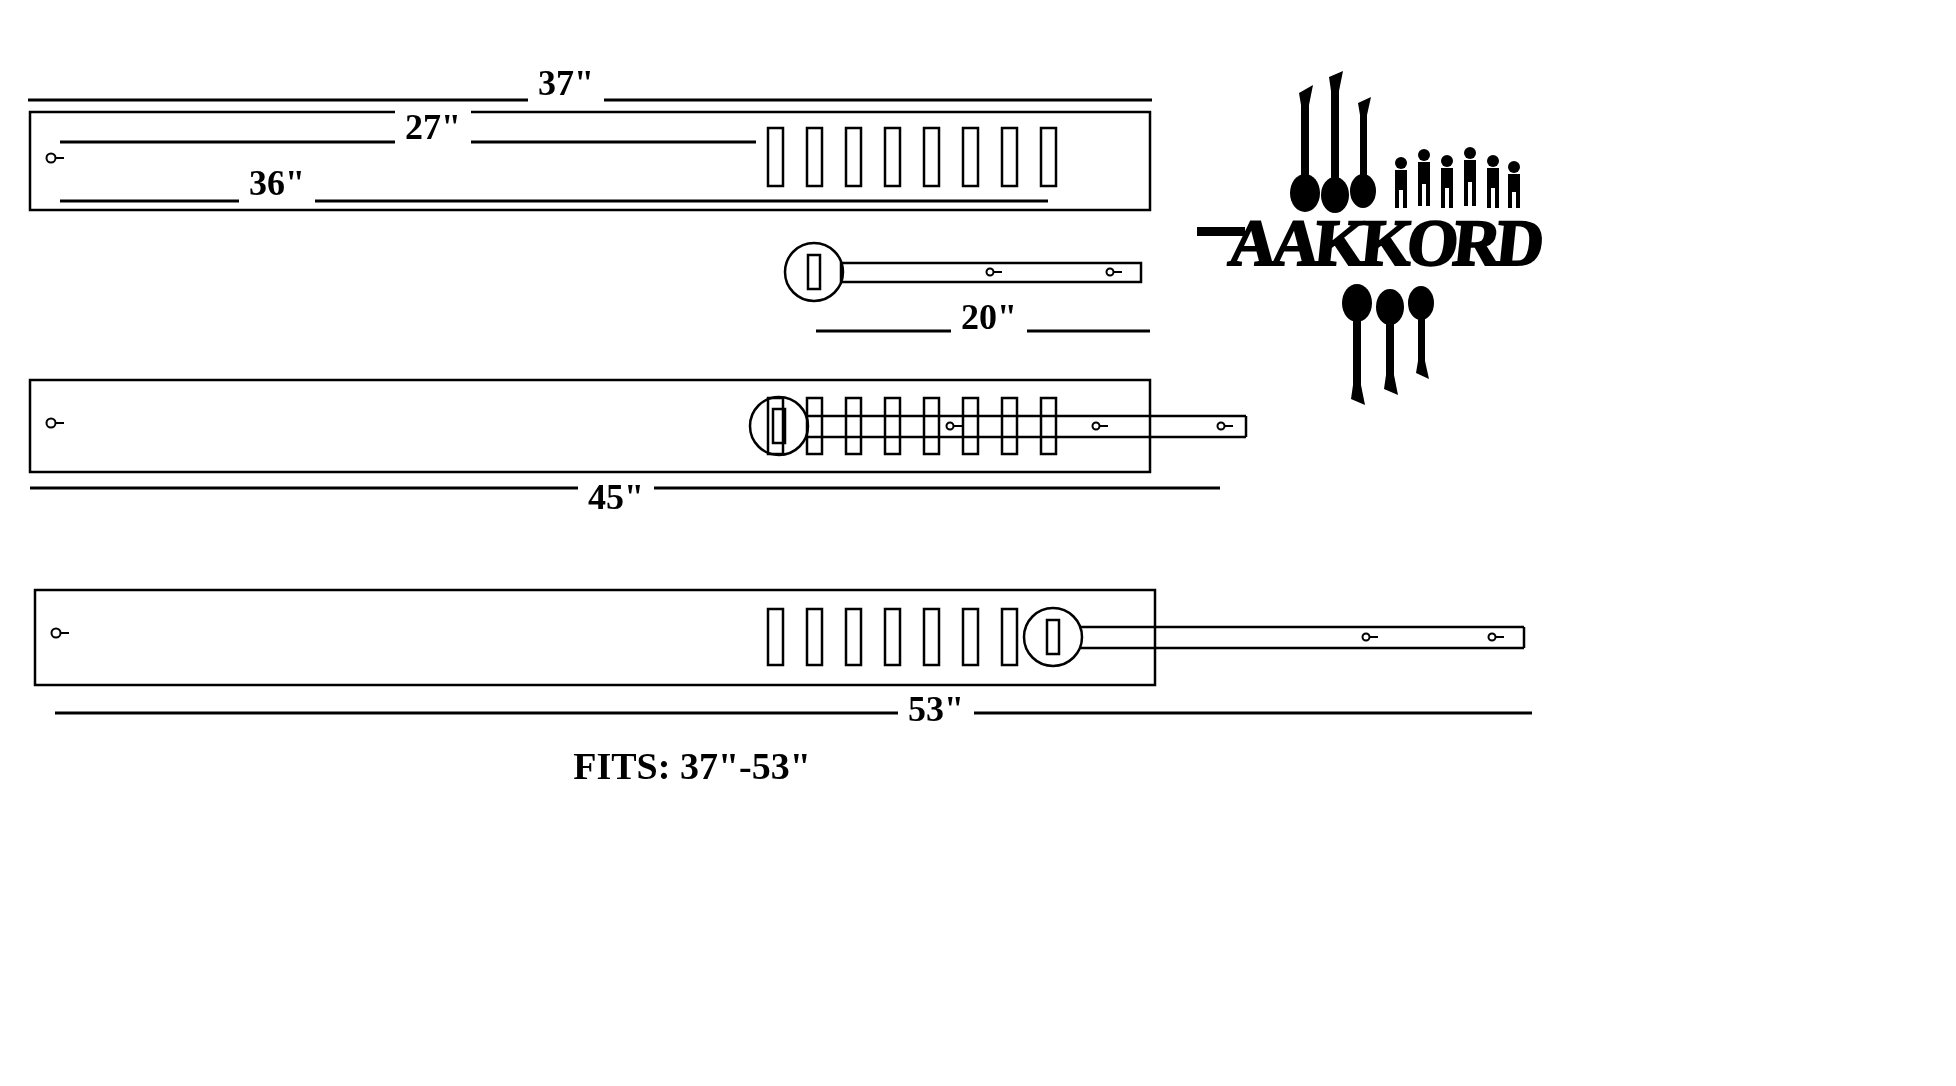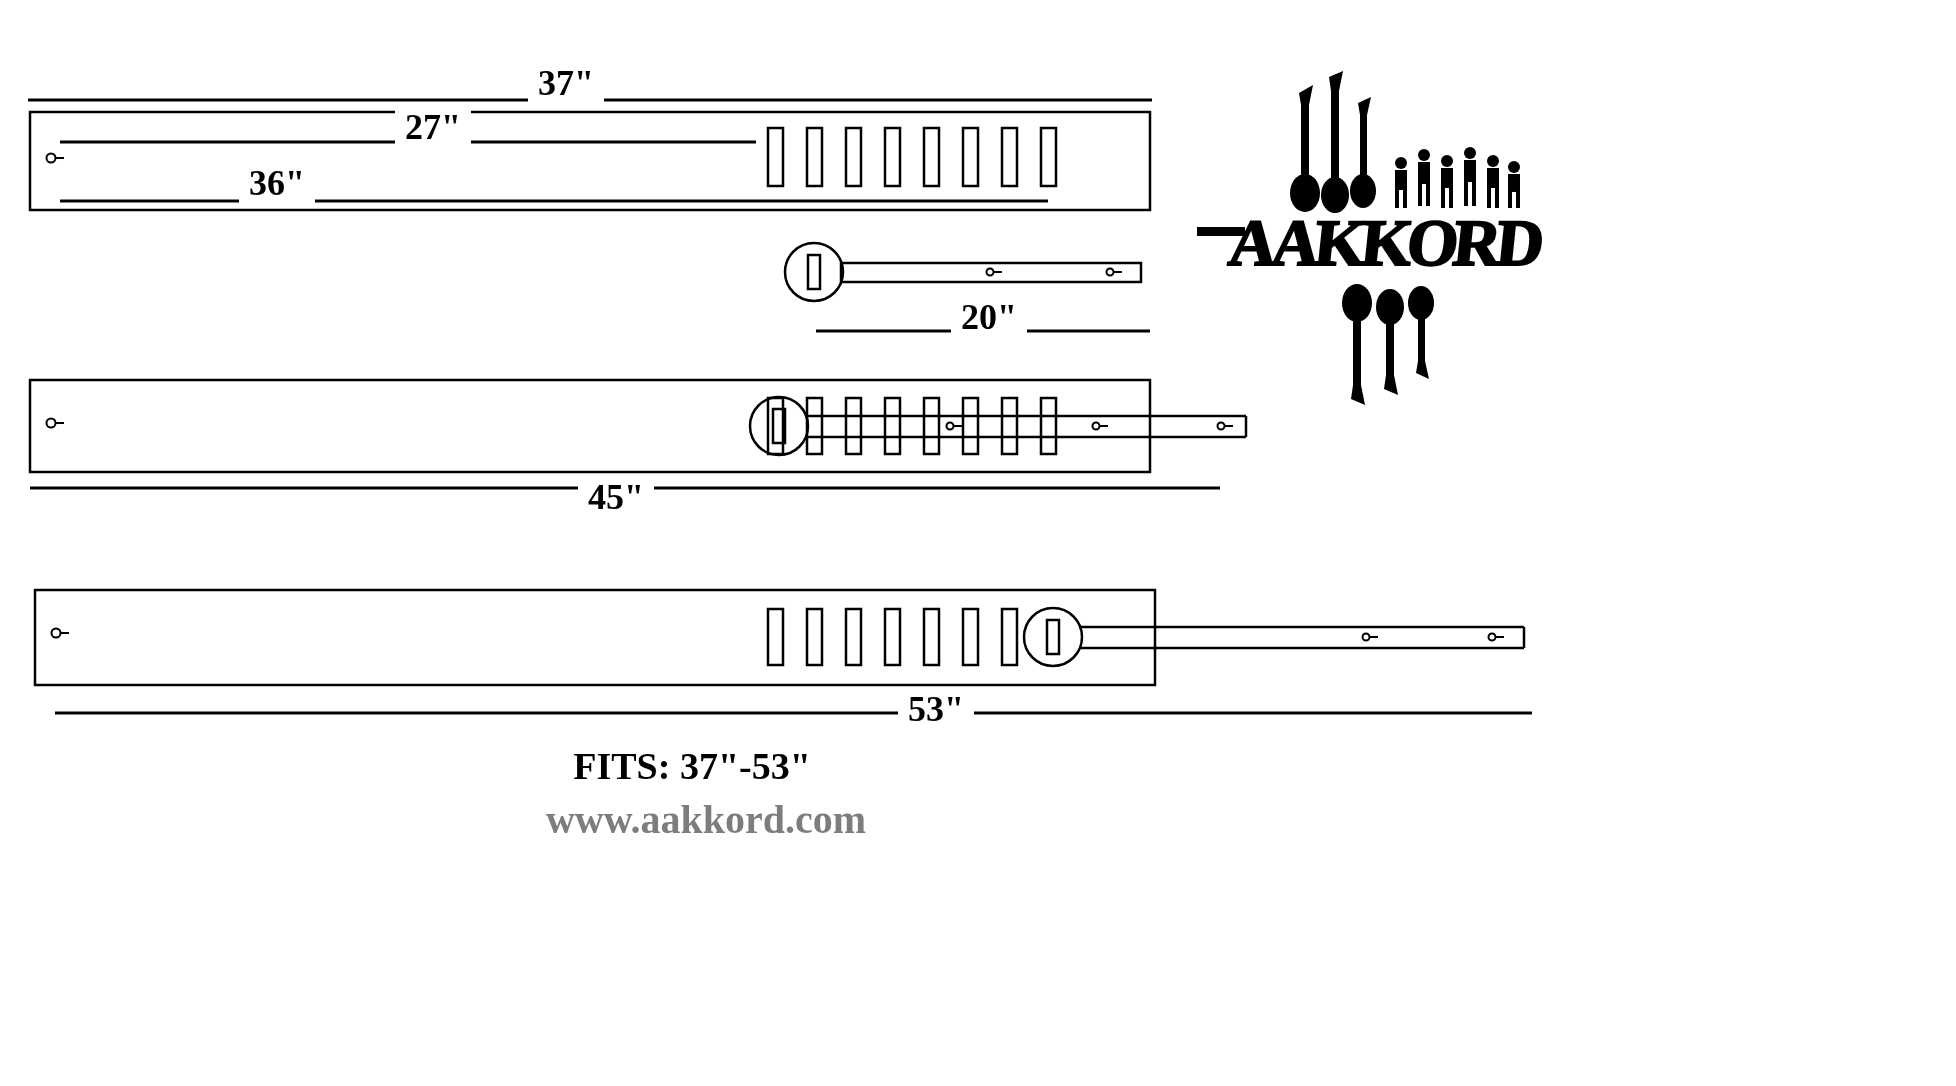--- a/index.html
+++ b/index.html
@@ -245,15 +245,14 @@
   </svg>
 
   <div class="dim-label" style="left:566px;  top:64px;">37"</div>
   <div class="dim-label" style="left:433px;  top:108px;">27"</div>
   <div class="dim-label" style="left:277px;  top:164px;">36"</div>
   <div class="dim-label" style="left:989px;  top:298px;">20"</div>
   <div class="dim-label" style="left:616px;  top:478px;">45"</div>
   <div class="dim-label" style="left:936px;  top:690px;">53"</div>
 
   <div class="fits-label" style="left:692px; top:744px;">FITS:  37"-53"</div>
-  <div class="website-label" style="left:706px; top:796px;">www.aakkord.com</div>
 
 </div>
 
 </body></html>

